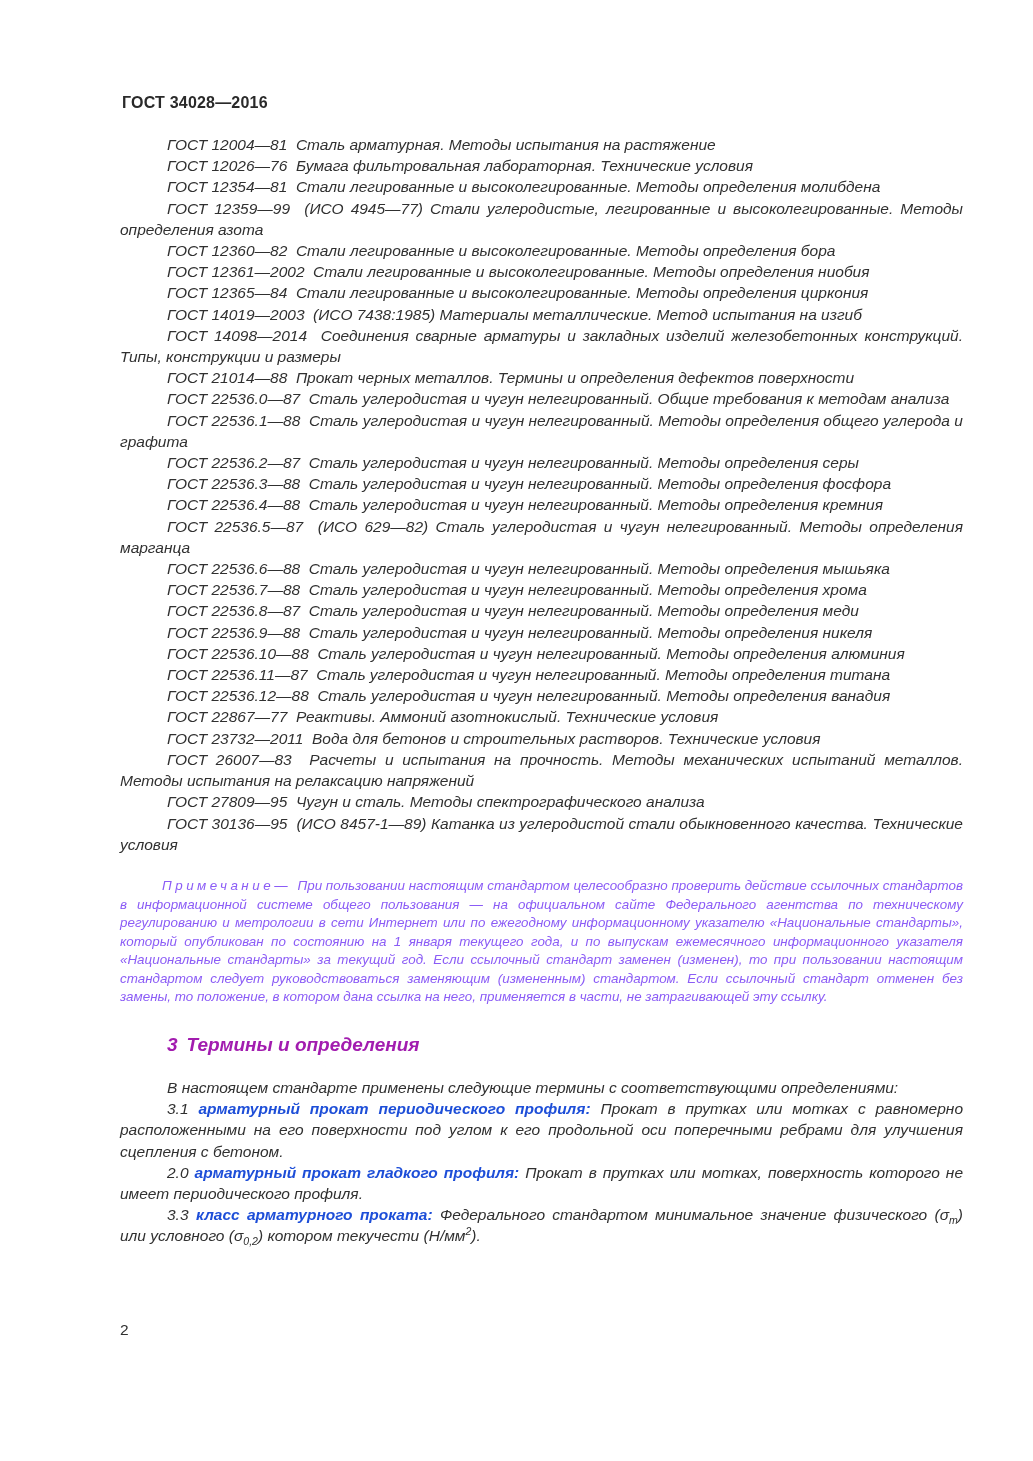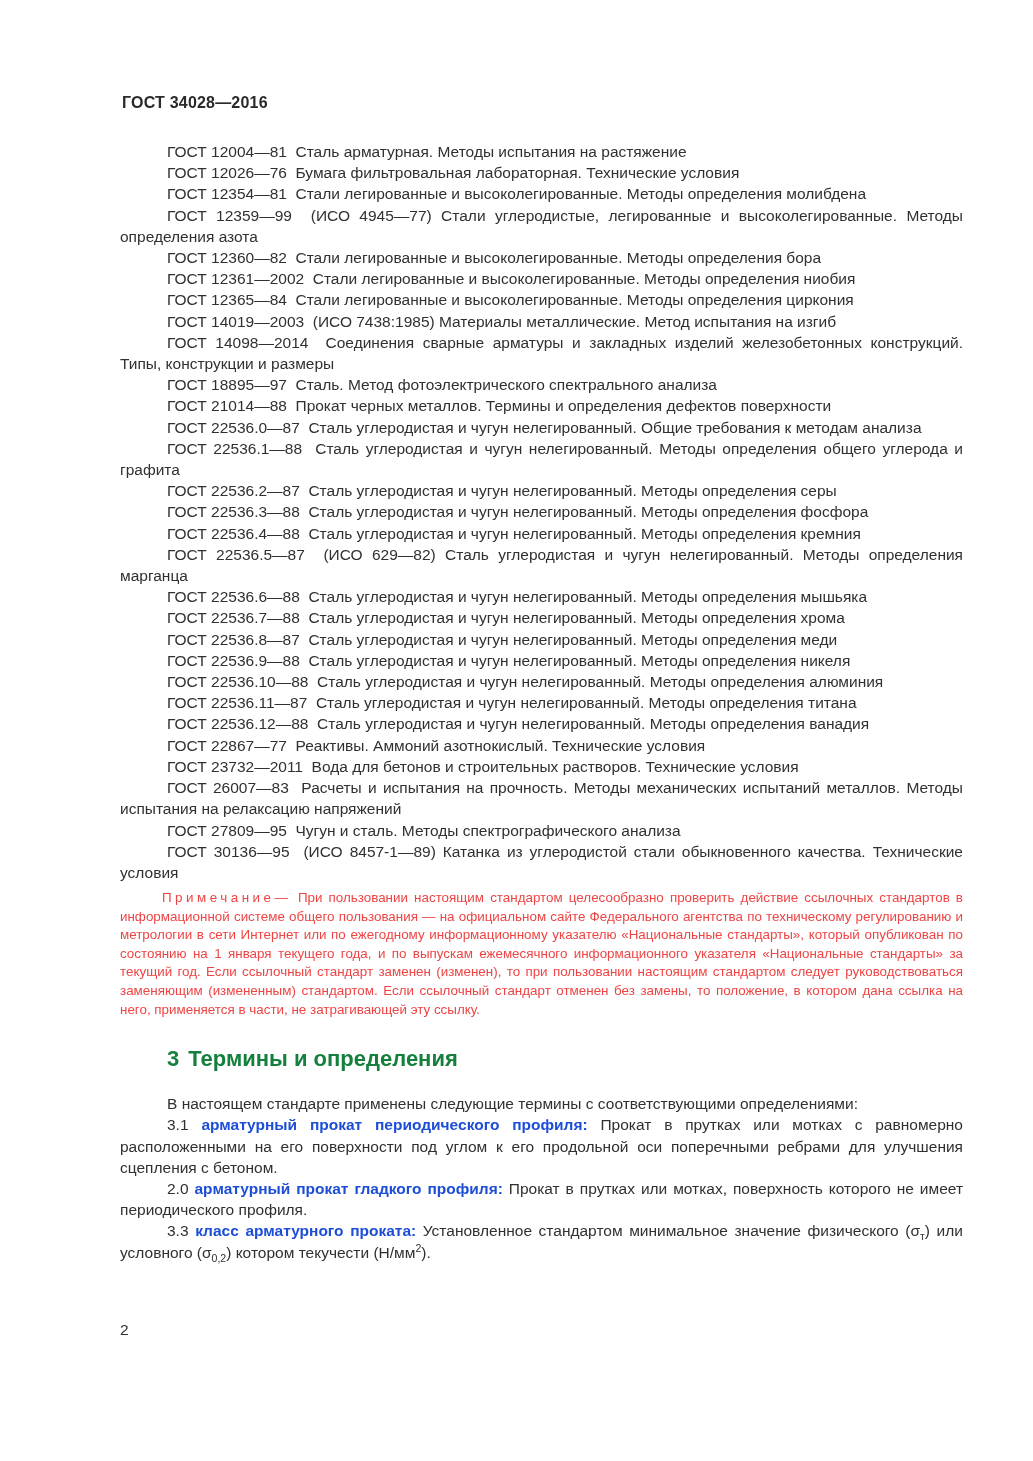--- a/index.html
+++ b/index.html
@@ -22,53 +22,54 @@
     left: 122px;
     top: 94px;
     font-size: 16px;
     font-weight: bold;
     letter-spacing: 0.2px;
     color: #2a2a2a;
   }
   .content {
     position: absolute;
     left: 120px;
-    top: 141px;
+    top: 134px;
     width: 843px;
+    font-style: italic;
   }
   .refs p, .term-p, .intro-p {
     margin: 0;
     font-size: 15.5px;
     line-height: 21.2px;
     text-align: justify;
     text-indent: 47px;
     color: #303030;
   }
   .note-block {
-    margin-top: 6px;
+    margin-top: 22px;
     font-size: 13.4px;
     line-height: 18.6px;
     text-align: justify;
-    color: #ef4444;
+    color: #8b5cf6;
   }
   .note-block p {
     margin: 0;
     text-indent: 42px;
   }
   .note-label {
     letter-spacing: 3.5px;
   }
   .note-dash {
     margin-right: 10px;
   }
   .section-heading {
     margin: 27px 0 0 47px;
-    font-size: 22px;
+    font-size: 19px;
     font-weight: bold;
-    color: #15803d;
+    color: #a21caf;
   }
   .section-num {
     margin-right: 9px;
   }
   .intro-p {
     margin-top: 21px;
   }
   .term-name {
     font-weight: bold;
     color: #1d4ed8;
@@ -101,21 +102,20 @@
     <div class="refs" id="refs">
         <p>ГОСТ 12004—81&nbsp; Сталь арматурная. Методы испытания на растяжение</p>
         <p>ГОСТ 12026—76&nbsp; Бумага фильтровальная лабораторная. Технические условия</p>
         <p>ГОСТ 12354—81&nbsp; Стали легированные и высоколегированные. Методы определения молибдена</p>
         <p>ГОСТ 12359—99&nbsp; (ИСО 4945—77) Стали углеродистые, легированные и высоколегированные. Методы определения азота</p>
         <p>ГОСТ 12360—82&nbsp; Стали легированные и высоколегированные. Методы определения бора</p>
         <p>ГОСТ 12361—2002&nbsp; Стали легированные и высоколегированные. Методы определения ниобия</p>
         <p>ГОСТ 12365—84&nbsp; Стали легированные и высоколегированные. Методы определения циркония</p>
         <p>ГОСТ 14019—2003&nbsp; (ИСО 7438:1985) Материалы металлические. Метод испытания на изгиб</p>
         <p>ГОСТ 14098—2014&nbsp; Соединения сварные арматуры и закладных изделий железобетонных конструкций. Типы, конструкции и размеры</p>
-        <p>ГОСТ 18895—97&nbsp; Сталь. Метод фотоэлектрического спектрального анализа</p>
         <p>ГОСТ 21014—88&nbsp; Прокат черных металлов. Термины и определения дефектов поверхности</p>
         <p>ГОСТ 22536.0—87&nbsp; Сталь углеродистая и чугун нелегированный. Общие требования к методам анализа</p>
         <p>ГОСТ 22536.1—88&nbsp; Сталь углеродистая и чугун нелегированный. Методы определения общего углерода и графита</p>
         <p>ГОСТ 22536.2—87&nbsp; Сталь углеродистая и чугун нелегированный. Методы определения серы</p>
         <p>ГОСТ 22536.3—88&nbsp; Сталь углеродистая и чугун нелегированный. Методы определения фосфора</p>
         <p>ГОСТ 22536.4—88&nbsp; Сталь углеродистая и чугун нелегированный. Методы определения кремния</p>
         <p>ГОСТ 22536.5—87&nbsp; (ИСО 629—82) Сталь углеродистая и чугун нелегированный. Методы определения марганца</p>
         <p>ГОСТ 22536.6—88&nbsp; Сталь углеродистая и чугун нелегированный. Методы определения мышьяка</p>
         <p>ГОСТ 22536.7—88&nbsp; Сталь углеродистая и чугун нелегированный. Методы определения хрома</p>
         <p>ГОСТ 22536.8—87&nbsp; Сталь углеродистая и чугун нелегированный. Методы определения меди</p>
@@ -135,19 +135,19 @@
     </div>
 
     <h2 class="section-heading"><span class="section-num">3</span><span>Термины и определения</span></h2>
 
     <p class="intro-p">В настоящем стандарте применены следующие термины с соответствующими определениями:</p>
 
     <p class="term-p"><span>3.1</span> <span class="term-name">арматурный прокат периодического профиля:</span> <span>Прокат в прутках или мотках с равномерно расположенными на его поверхности под углом к его продольной оси поперечными ребрами для улучшения сцепления с бетоном.</span></p>
 
     <p class="term-p"><span>2.0</span> <span class="term-name">арматурный прокат гладкого профиля:</span> <span>Прокат в прутках или мотках, поверхность которого не имеет периодического профиля.</span></p>
 
-    <p class="term-p"><span>3.3</span> <span class="term-name">класс арматурного проката:</span> <span>Установленное стандартом минимальное значение физического (σ</span><sub>т</sub><span>) или условного (σ</span><sub>0,2</sub><span>) котором текучести (Н/мм</span><sup>2</sup><span>).</span></p>
+    <p class="term-p"><span>3.3</span> <span class="term-name">класс арматурного проката:</span> <span>Федерального стандартом минимальное значение физического (σ</span><sub>т</sub><span>) или условного (σ</span><sub>0,2</sub><span>) котором текучести (Н/мм</span><sup>2</sup><span>).</span></p>
 
   </div>
 
   <div class="page-number">2</div>
 
 </div>
 
 </body></html>

